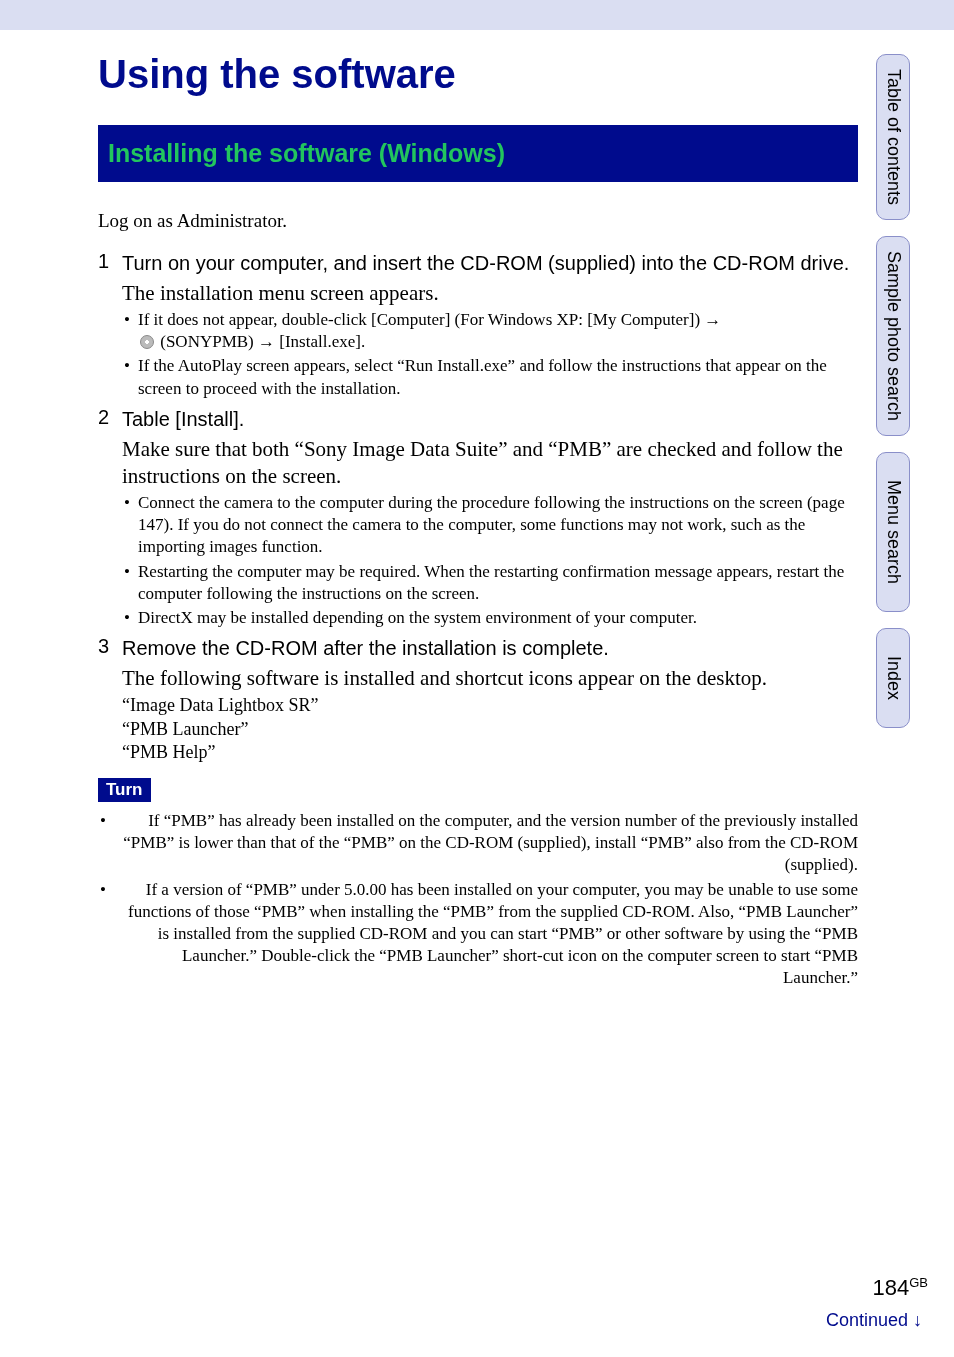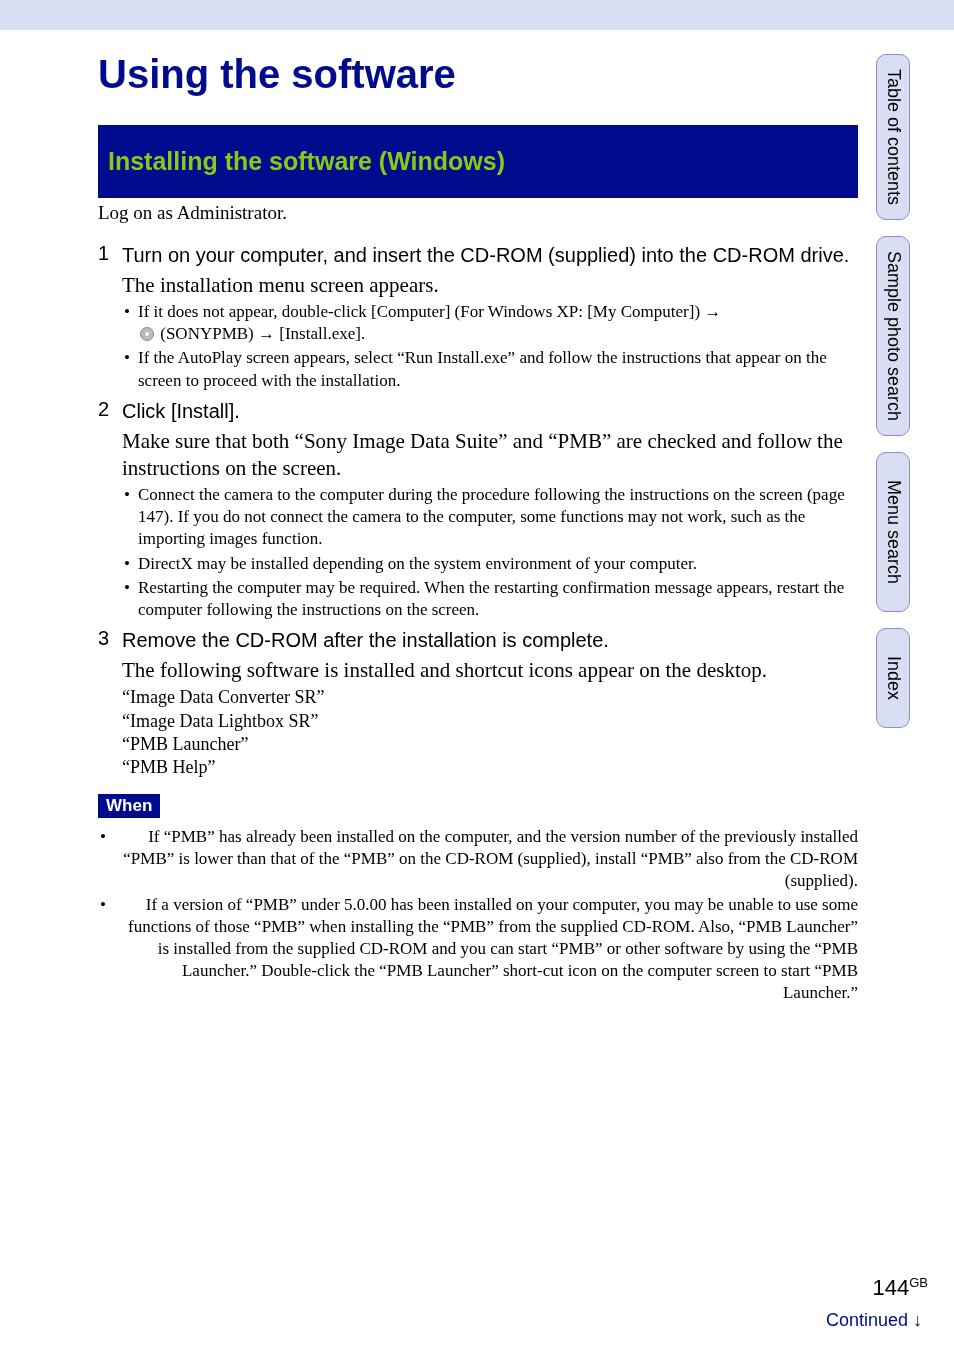--- a/index.html
+++ b/index.html
@@ -28,26 +28,26 @@
   h1.page-title {
     font-family: Arial, Helvetica, sans-serif;
     font-weight: bold;
     font-size: 40px;
     color: #000b8d;
     margin-top: 12px;
     margin-bottom: 28px;
   }
   .section-bar {
     background: #000b8d;
-    color: #84cc16;
+    color: #22c55e;
     font-family: Arial, Helvetica, sans-serif;
     font-weight: bold;
     font-size: 25px;
-    padding: 22px 10px;
-    margin-bottom: 4px;
+    padding: 14px 10px;
+    margin-bottom: 28px;
   }
   .intro {
     font-size: 19px;
     margin-bottom: 18px;
   }
   .step {
     display: flex;
     margin-bottom: 4px;
   }
   .step-num {
@@ -202,57 +202,56 @@
         </li>
         <li>If the AutoPlay screen appears, select “Run Install.exe” and follow the instructions that appear on the screen to proceed with the installation.</li>
       </ul>
     </div>
   </div>
 
   
   <div class="step">
     <div class="step-num">2</div>
     <div class="step-body">
-      <div class="step-head">Click [Install].</div>
+      <div class="step-head">Table [Install].</div>
       <div class="step-desc">Make sure that both “Sony Image Data Suite” and “PMB” are checked and follow the instructions on the screen.</div>
       <ul class="bullets">
         <li>Connect the camera to the computer during the procedure following the instructions on the screen (page 147). If you do not connect the camera to the computer, some functions may not work, such as the importing images function.</li>
+        <li>Restarting the computer may be required. When the restarting confirmation message appears, restart the computer following the instructions on the screen.</li>
         <li>DirectX may be installed depending on the system environment of your computer.</li>
-        <li>Restarting the computer may be required. When the restarting confirmation message appears, restart the computer following the instructions on the screen.</li>
       </ul>
     </div>
   </div>
 
   
   <div class="step">
     <div class="step-num">3</div>
     <div class="step-body">
       <div class="step-head">Remove the CD-ROM after the installation is complete.</div>
       <div class="step-desc">The following software is installed and shortcut icons appear on the desktop.</div>
       <div class="sw-list">
-        <div>“Image Data Converter SR”</div>
         <div>“Image Data Lightbox SR”</div>
         <div>“PMB Launcher”</div>
         <div>“PMB Help”</div>
       </div>
     </div>
   </div>
 
-  <div class="notes-label">When</div>
+  <div class="notes-label">Turn</div>
   <ul class="notes">
     <li>If “PMB” has already been installed on the computer, and the version number of the previously installed “PMB” is lower than that of the “PMB” on the CD-ROM (supplied), install “PMB” also from the CD-ROM (supplied).</li>
     <li>If a version of “PMB” under 5.0.00 has been installed on your computer, you may be unable to use some functions of those “PMB” when installing the “PMB” from the supplied CD-ROM. Also, “PMB Launcher” is installed from the supplied CD-ROM and you can start “PMB” or other software by using the “PMB Launcher.” Double-click the “PMB Launcher” short-cut icon on the computer screen to start “PMB Launcher.”</li>
   </ul>
 </div>
 
 <div class="side-tabs">
   <div class="tab multi">Table of contents</div>
   <div class="tab multi">Sample photo search</div>
   <div class="tab multi">Menu search</div>
   <div class="tab" style="min-height:100px;">Index</div>
 </div>
 
 <div class="page-num">
-  <span>144</span><span class="gb">GB</span>
+  <span>184</span><span class="gb">GB</span>
 </div>
 <div class="continued">
   <span>Continued </span><span class="down">↓</span>
 </div>
 
 </body></html>

